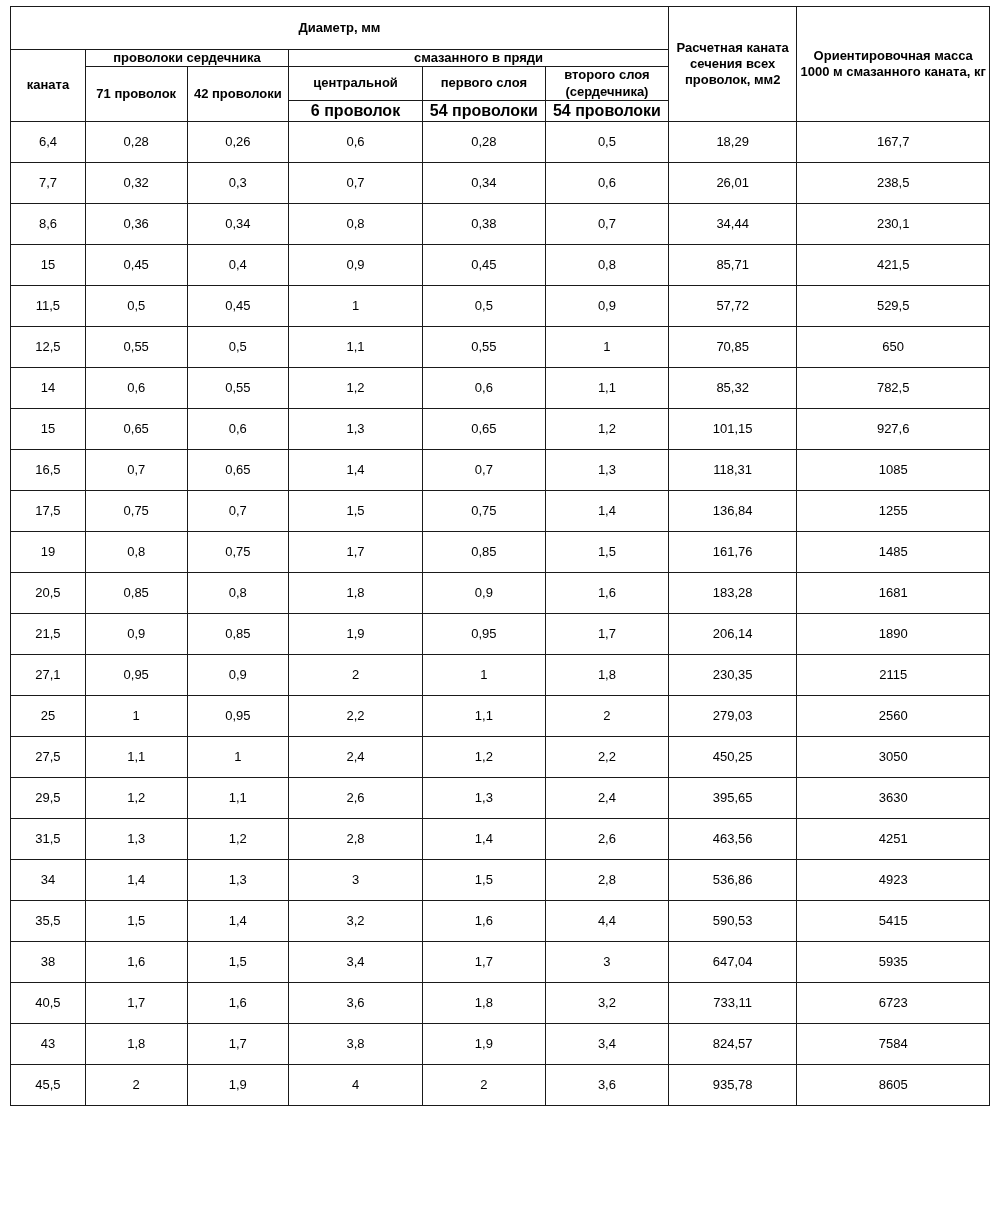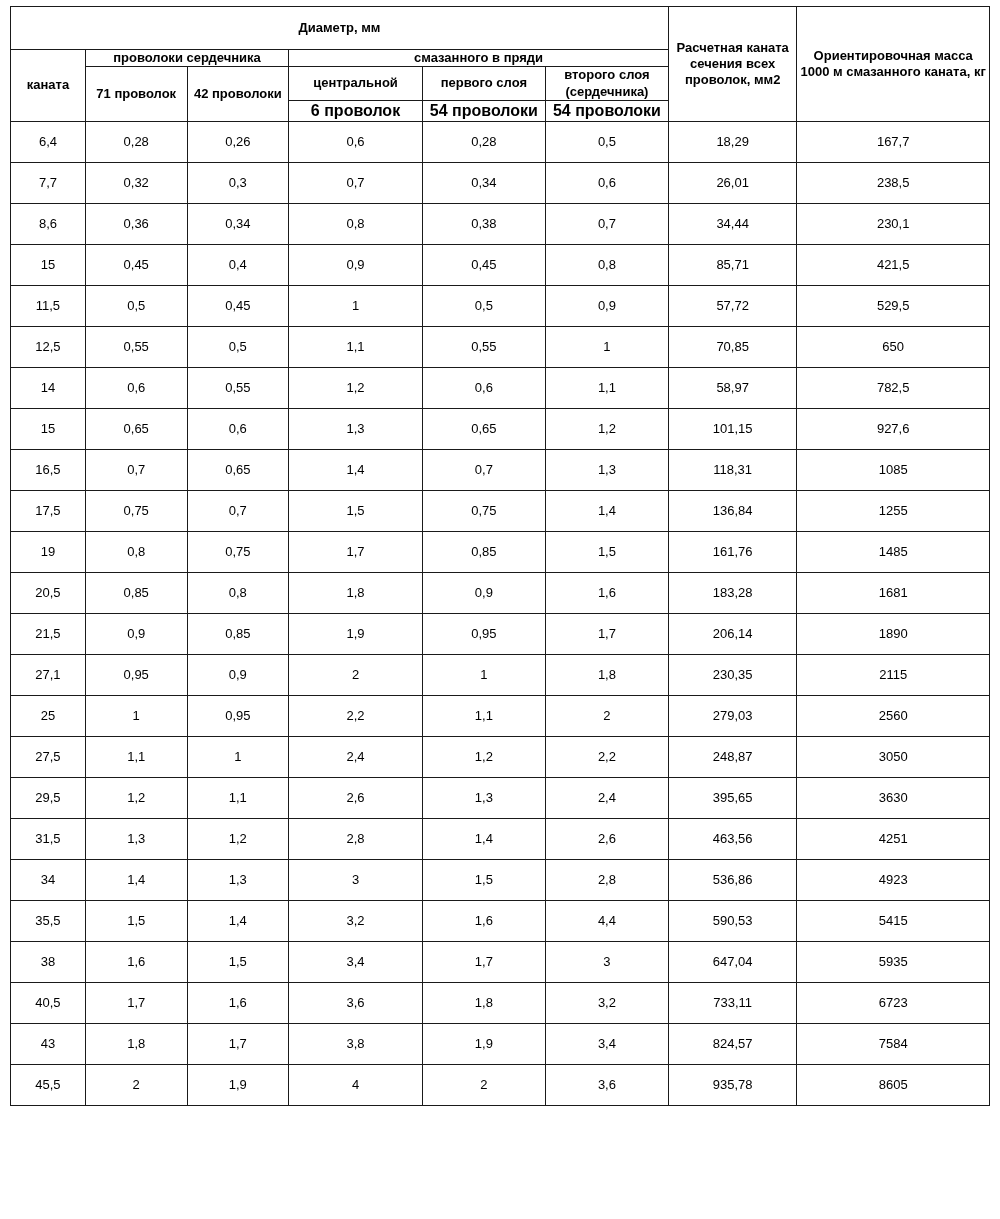--- a/index.html
+++ b/index.html
@@ -158,21 +158,21 @@
           <td>70,85</td>
           <td>650</td>
         </tr>
         <tr>
           <td>14</td>
           <td>0,6</td>
           <td>0,55</td>
           <td>1,2</td>
           <td>0,6</td>
           <td>1,1</td>
-          <td>58,97</td>
+          <td>85,32</td>
           <td>782,5</td>
         </tr>
         <tr>
           <td>15</td>
           <td>0,65</td>
           <td>0,6</td>
           <td>1,3</td>
           <td>0,65</td>
           <td>1,2</td>
           <td>101,15</td>
@@ -248,21 +248,21 @@
           <td>279,03</td>
           <td>2560</td>
         </tr>
         <tr>
           <td>27,5</td>
           <td>1,1</td>
           <td>1</td>
           <td>2,4</td>
           <td>1,2</td>
           <td>2,2</td>
-          <td>248,87</td>
+          <td>450,25</td>
           <td>3050</td>
         </tr>
         <tr>
           <td>29,5</td>
           <td>1,2</td>
           <td>1,1</td>
           <td>2,6</td>
           <td>1,3</td>
           <td>2,4</td>
           <td>395,65</td>

